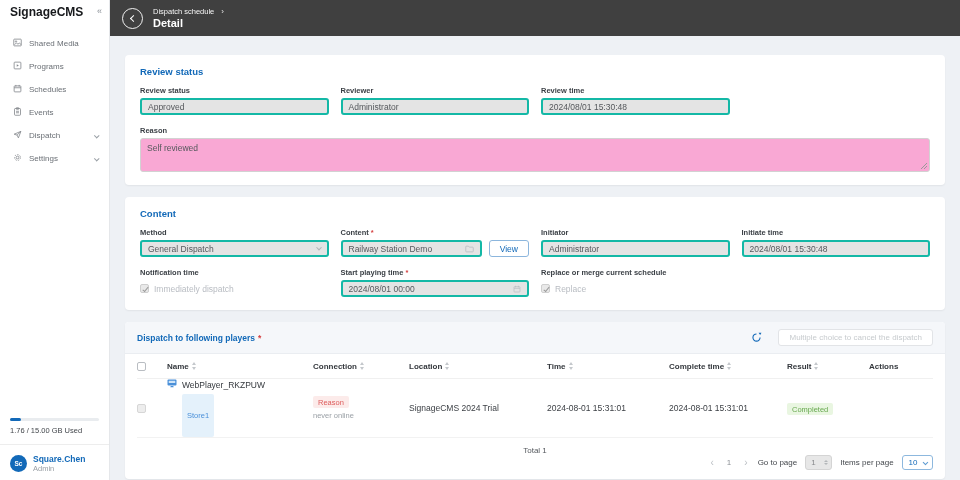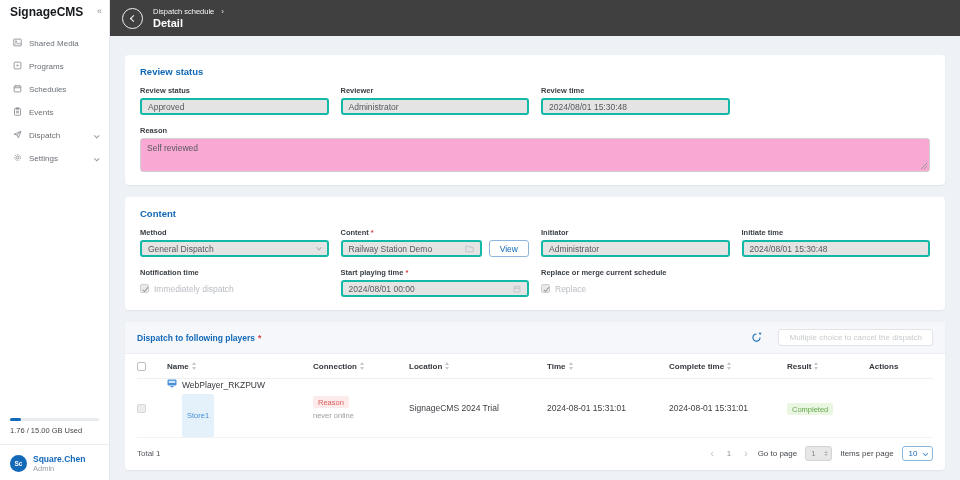--- a/index.html
+++ b/index.html
@@ -75,21 +75,21 @@
   .t-row { min-height:51px; border-bottom:1px solid #f2f2f2; font-size:8.5px; color:#3d4146; }
   .name-cell { display:flex; flex-direction:column; gap:4px; }
   .name-line { display:flex; align-items:center; gap:5px; color:#34383d; }
   .name-line svg { flex:none; }
   .tag { align-self:flex-start; margin-left:15px; background:#e4f1fb; color:#4a90d9; font-size:7.5px; padding:17px 5px; border-radius:2px; }
   .conn-cell { display:flex; flex-direction:column; align-items:flex-start; gap:3px; }
   .badge { font-size:7.5px; padding:1.5px 5px; border-radius:2px; }
   .badge.offline { background:#fcebea; color:#dd5c5c; }
   .badge.completed { background:#e9f6e1; color:#67a84f; }
   .conn-sub { font-size:7.5px; color:#9aa0a6; }
-  .t-footer { display:flex; align-items:center; padding:8px 12px 9px; }
+  .t-footer { display:flex; align-items:center; padding:8px 12px 9px;flex-direction:column; }
   .tf-total { font-size:8px; color:#55595e; }
   .tf-right { margin-left:auto; display:flex; align-items:center; gap:8px; }
   .pg-arrow { color:#bcc0c5; font-size:10px; line-height:10px; padding:0 2px; }
   .pg-num { color:#8d9196; font-size:8px; padding:0 3px; cursor:pointer; }
   .tf-label { font-size:8px; color:#44484d; }
   .goto-input { width:27px; height:15px; background:#e7e7e7; border:1px solid #d4d4d4; border-radius:3px; display:flex; align-items:center; padding:0 3px 0 5px; font-size:8px; color:#87898c; }
   .spin { margin-left:auto; display:flex; flex-direction:column; gap:1.5px; }
   .spin::before { content:""; border-left:2px solid transparent; border-right:2px solid transparent; border-bottom:2.5px solid #b4b7ba; }
   .spin::after { content:""; border-left:2px solid transparent; border-right:2px solid transparent; border-top:2.5px solid #b4b7ba; }
   .pp-select { height:15px; background:#fff; border:1px solid #8db8de; border-radius:3px; display:flex; align-items:center; gap:5px; padding:0 6px; font-size:8px; color:#1269b8; cursor:pointer; }

